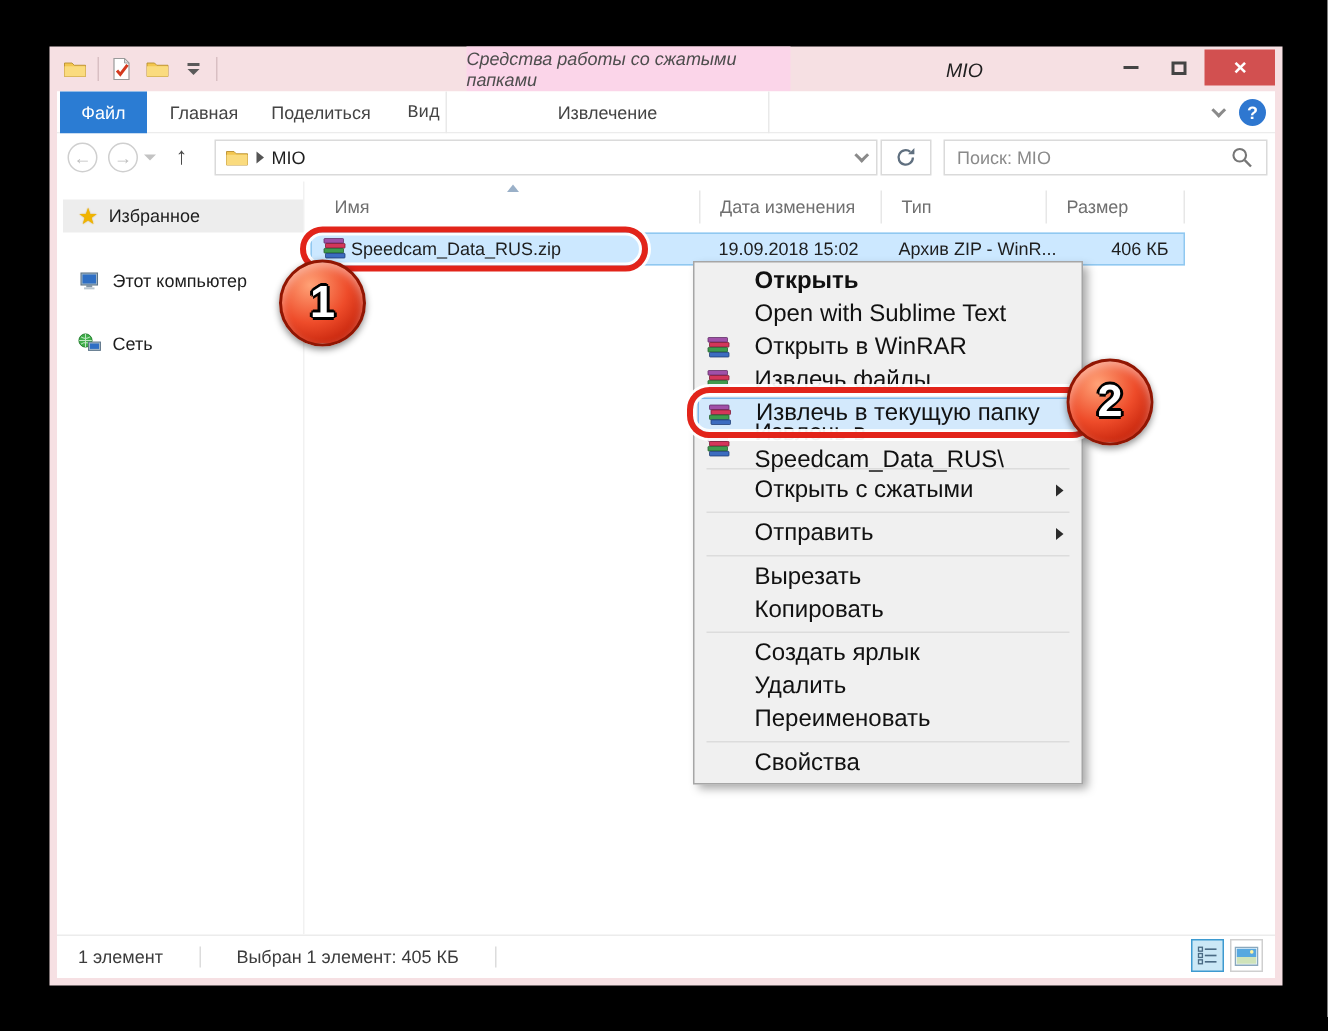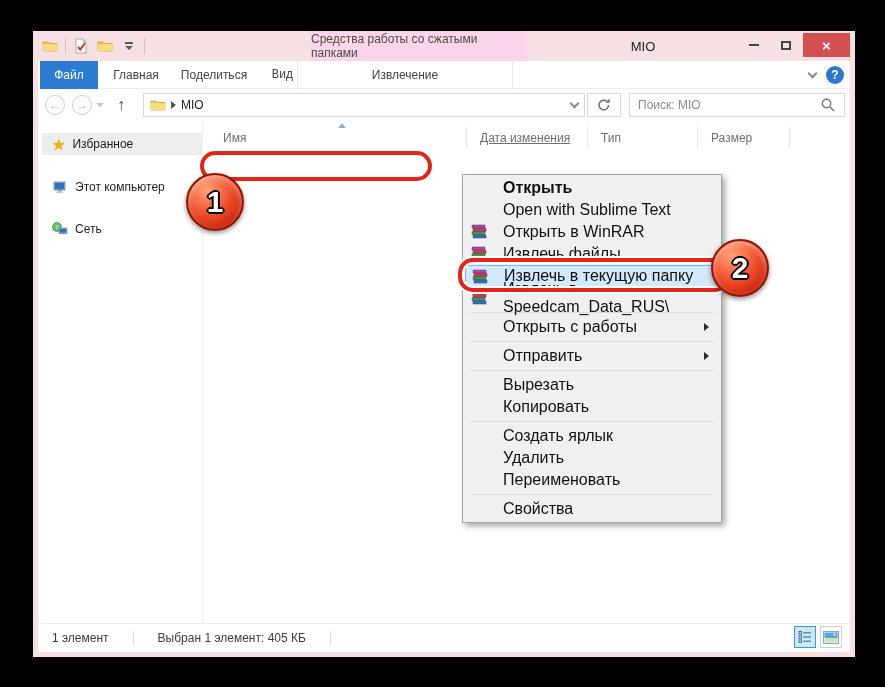--- a/index.html
+++ b/index.html
@@ -2,21 +2,21 @@
 <html><head>
 <meta charset="utf-8">
 <style>
   * { margin:0; padding:0; box-sizing:border-box; }
   html,body { width:885px; height:687px; overflow:hidden; }
   body { background:#000; font-family:"Liberation Sans", sans-serif; position:relative; }
 
   .win { position:absolute; left:33px; top:31px; width:822px; height:626px; background:#f6e0e3; }
 
   
-  .titlebar { position:absolute; left:0; top:0; width:100%; height:30px; }
+  .titlebar { position:absolute; left:0; top:0; width:100%; height:30px;font-style:italic; }
   .qat { position:absolute; left:8px; top:3px; height:24px; display:flex; align-items:center; gap:6px; }
   .qat .vsep { width:1px; height:16px; background:#d9bfc3; }
   .qat-btn { width:18px; height:18px; display:flex; align-items:center; justify-content:center; }
   .qat-dd { display:flex; flex-direction:column; align-items:center; gap:2px; }
   .qat-dd .bar { width:8px; height:2px; background:#5a5a5a; }
   .qat-dd .tri { width:0; height:0; border-left:4px solid transparent; border-right:4px solid transparent; border-top:4px solid #5a5a5a; }
   .ctx-tab-header { position:absolute; left:278px; top:0; width:216px; height:30px; background:#fbd5e9;
       display:flex; align-items:center; justify-content:center; font-size:12px; color:#4d4d4d; }
   .win-title { position:absolute; left:545px; top:0; width:130px; height:30px; display:flex; align-items:center; justify-content:center; font-size:13px; color:#1e1e1e; }
   .winbtn { position:absolute; top:2px; height:24px; display:flex; align-items:center; justify-content:center; }
@@ -58,21 +58,21 @@
   .side-item { position:absolute; left:4px; width:160px; height:22px; display:flex; align-items:center; gap:7px; padding-left:10px; font-size:12px; color:#1e1e1e; }
   .side-fav { top:72px; background:#ededed; }
   .side-pc { top:115px; }
   .side-net { top:157px; }
   .star-ico { color:#f0b400; font-size:15px; line-height:1; text-shadow:0 0 1px #c98f00; }
 
   
   .files-sep { position:absolute; left:164px; top:60px; bottom:29px; width:1px; background:#f1f1f1; }
   .col-head { position:absolute; top:66px; height:22px; display:flex; align-items:center; font-size:12px; color:#6f6f6f; border-right:1px solid #e7e7e7; padding-left:13px; }
   .ch-name { left:172px; width:257px; }
-  .ch-date { left:429px; width:121px;text-decoration:underline; }
+  .ch-date { left:429px; width:121px; }
   .ch-type { left:550px; width:110px; }
   .ch-size { left:660px; width:92px; }
   .sort-caret { position:absolute; left:300px; top:62px; width:0; height:0; border-left:4px solid transparent; border-right:4px solid transparent; border-bottom:5px solid #9ab0c8; }
   .file-row { position:absolute; left:169px; top:94px; width:583px; height:22px; background:#cce8ff; border:1px solid #90c8f0; display:flex; align-items:center; font-size:12px; color:#1e1e1e; }
   .fr-icon { position:absolute; left:7px; top:2px; }
   .fr-name { position:absolute; left:26px; }
   .fr-date { position:absolute; left:271px; color:#1e1e1e; }
   .fr-type { position:absolute; left:391px; }
   .fr-size { position:absolute; left:491px; width:80px; text-align:right; }
 
@@ -244,20 +244,34 @@
         <span>Дата изменения</span>
       </div>
     <div class="col-head ch-type">
         <span>Тип</span>
       </div>
     <div class="col-head ch-size">
         <span>Размер</span>
       </div>
     <div class="sort-caret"></div>
 
+    <div class="file-row">
+      <span class="fr-icon">
+        <svg class="icon16" viewBox="0 0 16 16">
+            <rect x="1" y="1" width="13" height="3.1" rx="0.5" fill="#a050a8" stroke="#5c2a62" stroke-width="0.5"></rect>
+            <rect x="2" y="4.3" width="13" height="3.1" rx="0.5" fill="#d4365a" stroke="#7a1430" stroke-width="0.5"></rect>
+            <rect x="1" y="7.6" width="13" height="3.1" rx="0.5" fill="#3f9a4d" stroke="#1d5a26" stroke-width="0.5"></rect>
+            <rect x="2" y="10.9" width="13" height="3.1" rx="0.5" fill="#3c6cc0" stroke="#1c3a70" stroke-width="0.5"></rect>
+          </svg>
+      </span>
+      <span class="fr-name">Speedcam_Data_RUS.zip</span>
+      <span class="fr-date">19.09.2018 15:02</span>
+      <span class="fr-type">Архив ZIP - WinR...</span>
+      <span class="fr-size">406 КБ</span>
+    </div>
 
     <div class="ctx-menu">
       <div class="mi bold">
           <span>Открыть</span>
         </div>
       <div class="mi">
           <span>Open with Sublime Text</span>
         </div>
       <div class="mi">
         <span class="ico"><svg class="icon16" viewBox="0 0 16 16">
@@ -290,21 +304,21 @@
         <span class="ico"><svg class="icon16" viewBox="0 0 16 16">
               <rect x="1" y="1" width="13" height="3.1" rx="0.5" fill="#a050a8" stroke="#5c2a62" stroke-width="0.5"></rect>
               <rect x="2" y="4.3" width="13" height="3.1" rx="0.5" fill="#d4365a" stroke="#7a1430" stroke-width="0.5"></rect>
               <rect x="1" y="7.6" width="13" height="3.1" rx="0.5" fill="#3f9a4d" stroke="#1d5a26" stroke-width="0.5"></rect>
               <rect x="2" y="10.9" width="13" height="3.1" rx="0.5" fill="#3c6cc0" stroke="#1c3a70" stroke-width="0.5"></rect>
             </svg></span>
         <span>Извлечь в Speedcam_Data_RUS\</span>
       </div>
       <div class="msep"></div>
       <div class="mi">
-          <span>Открыть с работы</span>
+          <span>Открыть с сжатыми</span>
           <span class="sub"></span>
         </div>
       <div class="msep"></div>
       <div class="mi">
           <span>Отправить</span>
           <span class="sub"></span>
         </div>
       <div class="msep"></div>
       <div class="mi">
           <span>Вырезать</span>

